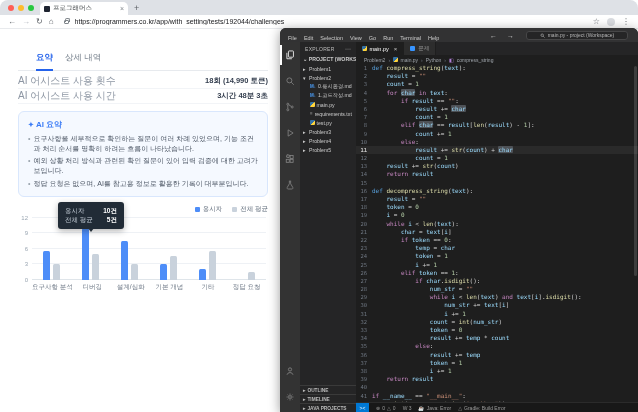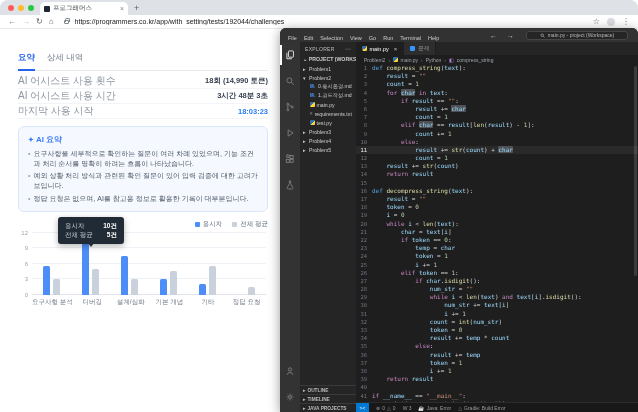--- a/index.html
+++ b/index.html
@@ -28,21 +28,21 @@
   .avatar { width:8px; height:8px; border-radius:50%; background:#dadce0; color:#5f6368; font-size:6px; text-align:center; line-height:8px; }
 
   
   .page { position:absolute; left:0; top:30px; right:0; bottom:0; background:#fff; }
   .modal { position:absolute; left:18px; top:12px; width:250px; }
   .m-head { display:flex; justify-content:space-between; align-items:flex-start; }
   .m-title { font-size:13px; font-weight:bold; color:#1f2937; letter-spacing:-0.3px; }
   .m-close { font-size:11px; color:#9aa3ad; margin-right:-4px; }
   .m-tabs { display:flex; gap:12px; margin-top:10px; border-bottom:1px solid #e7eaee; }
   .m-tab { font-size:8.5px; padding-bottom:5px; color:#76808c; }
-  .m-tab.on { color:#2563eb; font-weight:bold; border-bottom:2px solid #2563eb; margin-bottom:-1px; }
+  .m-tab.on { color:#2563eb; font-weight:bold; border-bottom:2px solid #2563eb; margin-bottom:-1px;margin-left:18px; }
   .sec-title { font-size:9.5px; font-weight:bold; color:#111827; margin-top:11px; }
   .metrics { margin-top:3px; }
   .m-row { display:flex; justify-content:space-between; align-items:center; height:15px; border-bottom:1px solid #f2f4f7; }
   .m-row .lab { font-size:10px; color:#8d96a3; }
   .m-row .val { font-size:7.5px; font-weight:bold; color:#374151; }
   .m-row .val.acc { color:#2b7cf7; }
   .ai-box { margin-top:7px; background:#f5f9ff; border:1px solid #d9e7fd; border-radius:6px; padding:7px 9px; }
   .ai-title { font-size:8px; font-weight:bold; color:#3b7cf6; }
   .ai-title .spark { font-size:7px; margin-right:2px; }
   .ai-bullets { margin-top:4px; }
@@ -155,24 +155,20 @@
       </div>
       <div class="metrics">
           <div class="m-row">
             <span class="lab">AI 어시스트 사용 횟수</span>
             <span class="val">18회 (14,990 토큰)</span>
           </div>
           <div class="m-row">
             <span class="lab">AI 어시스트 사용 시간</span>
             <span class="val">3시간 48분 3초</span>
           </div>
-          <div class="m-row">
-            <span class="lab">마지막 사용 시작</span>
-            <span class="val acc">18:03:23</span>
-          </div>
         </div>
       <div class="ai-box">
         <div class="ai-title">
           <span class="spark">✦</span><span>AI 요약</span>
         </div>
         <div class="ai-bullets">
             <div class="ai-b">
               <span class="dot">•</span>
               <span>요구사항을 세부적으로 확인하는 질문이 여러 차례 있었으며, 기능 조건과 처리 순서를 명확히 하려는 흐름이 나타났습니다.</span>
             </div>

